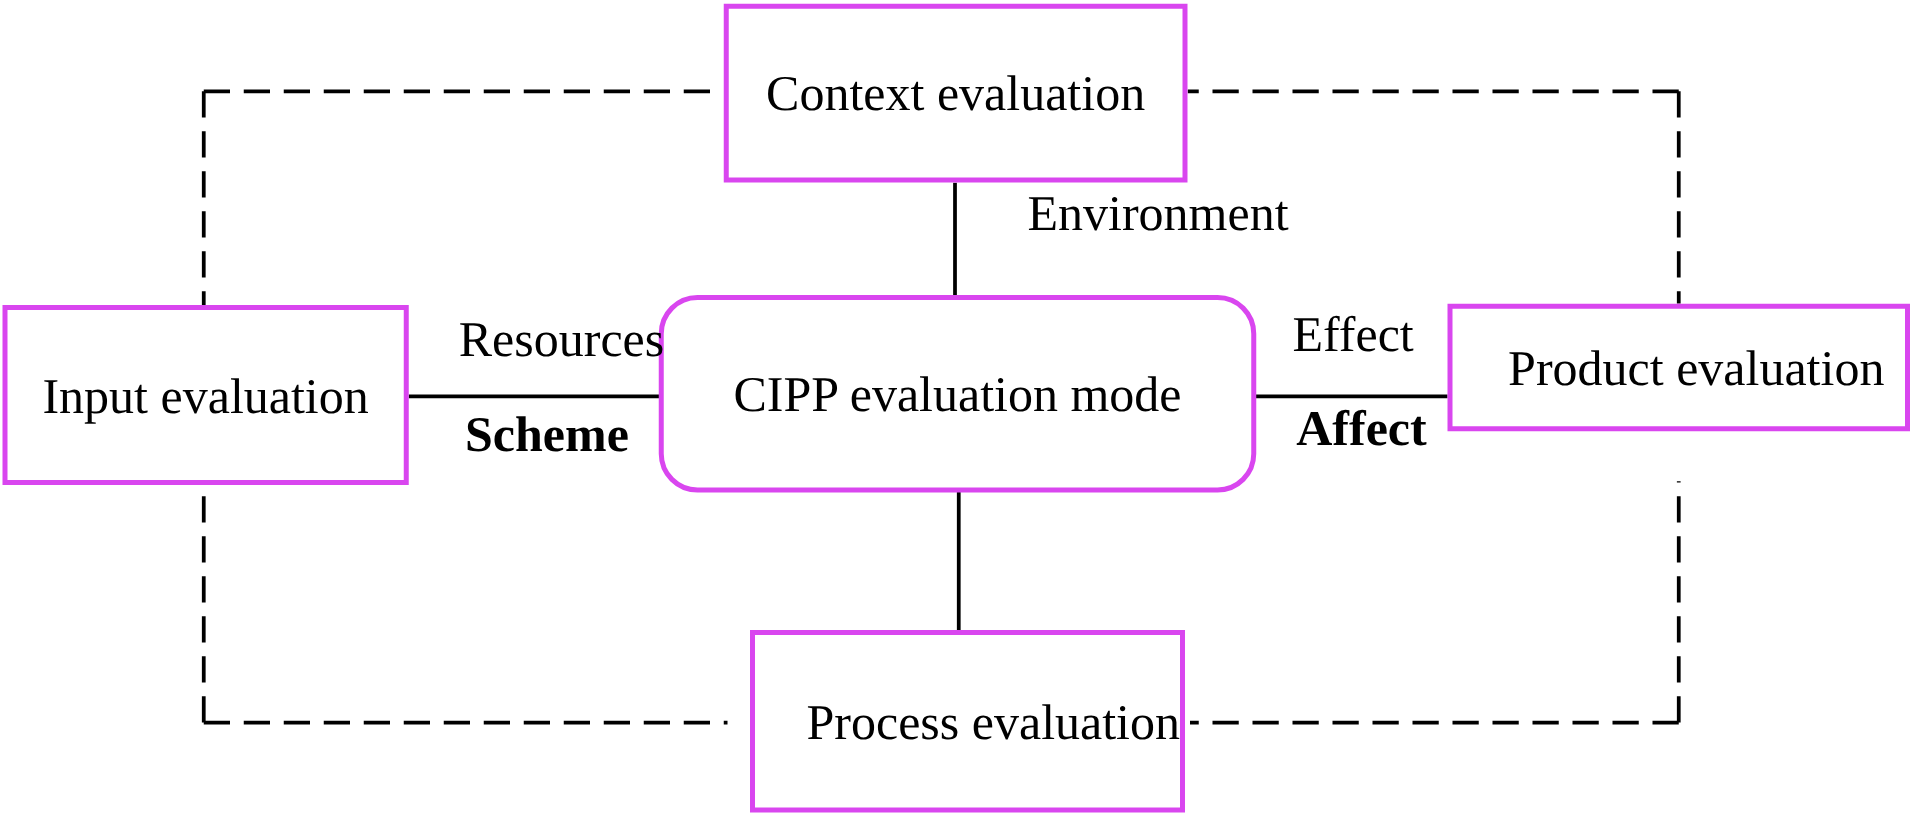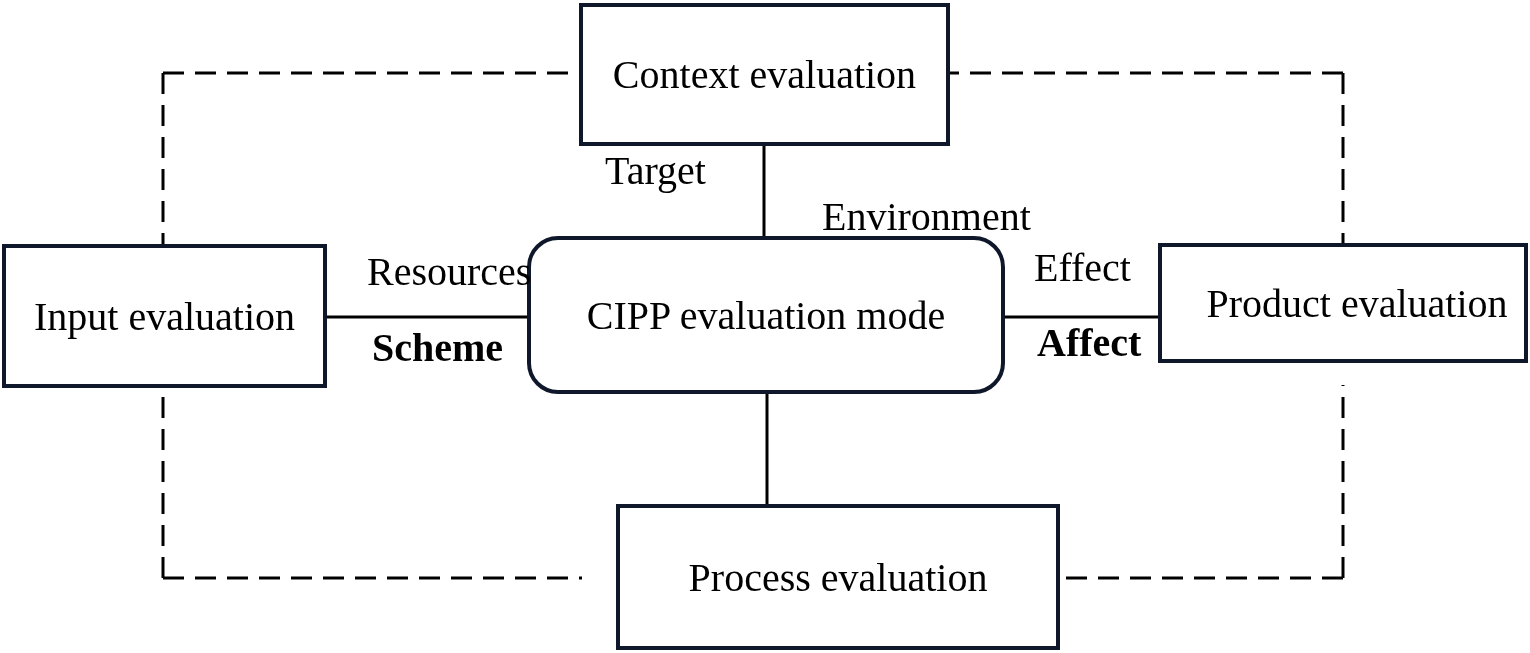--- a/index.html
+++ b/index.html
@@ -17,21 +17,21 @@
     overflow: hidden;
   }
   svg.lines {
     position: absolute;
     left: 0;
     top: 0;
   }
   .node {
     position: absolute;
     box-sizing: border-box;
-    border: 4px solid #0f172a;
+    border: 4px solid #d946ef;
     background: #ffffff;
     display: flex;
     align-items: center;
     justify-content: center;
     font-size: 40px;
     white-space: nowrap;
   }
   .edge-label {
     position: absolute;
     font-size: 40px;
@@ -70,31 +70,30 @@
   </div>
 
   <div class="node" style="left:2px; top:244px; width:325px; height:144px;font-family:Liberation Serif, serif;">
     <span>Input evaluation</span>
   </div>
 
   <div class="node" style="left:527px; top:236px; width:478px; height:158px;border-radius:31px;">
     <span>CIPP evaluation mode</span>
   </div>
 
-  <div class="node" style="left:1158px; top:243px; width:370px; height:120px;padding-left:28px;">
+  <div class="node" style="left:1158px; top:243px; width:370px; height:102px;padding-left:28px;">
     <span>Product evaluation</span>
   </div>
 
-  <div class="node" style="left:616px; top:504px; width:444px; height:146px;">
+  <div class="node" style="left:600px; top:504px; width:348px; height:146px;justify-content:flex-end;">
     <span>Process evaluation</span>
   </div>
 
-  <span class="edge-label" style="left:605px; top:151px;">Target</span>
 
-  <span class="edge-label" style="left:822px; top:151px;margin-top:46px;">Environment</span>
+  <span class="edge-label" style="left:822px; top:151px;">Environment</span>
 
   <span class="edge-label" style="left:340px; top:252px;margin-left:27px;">Resources</span>
 
   <span class="edge-label" style="left:372px; top:328px;font-weight:bold;">Scheme</span>
 
   <span class="edge-label" style="left:1034px; top:248px;">Effect</span>
 
   <span class="edge-label" style="left:1037px; top:323px;font-weight:bold;">Affect</span>
 
 

